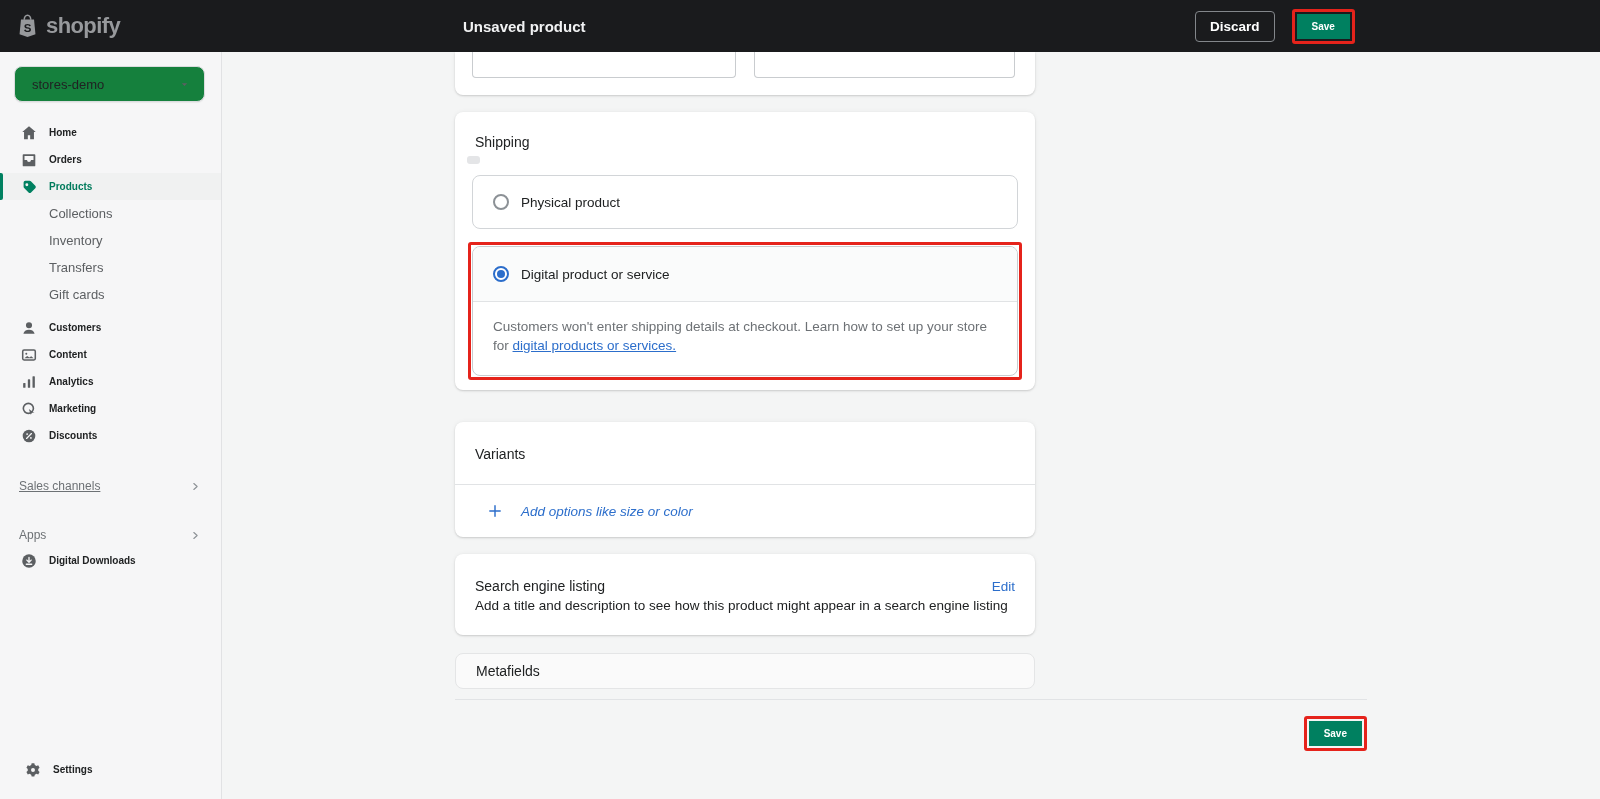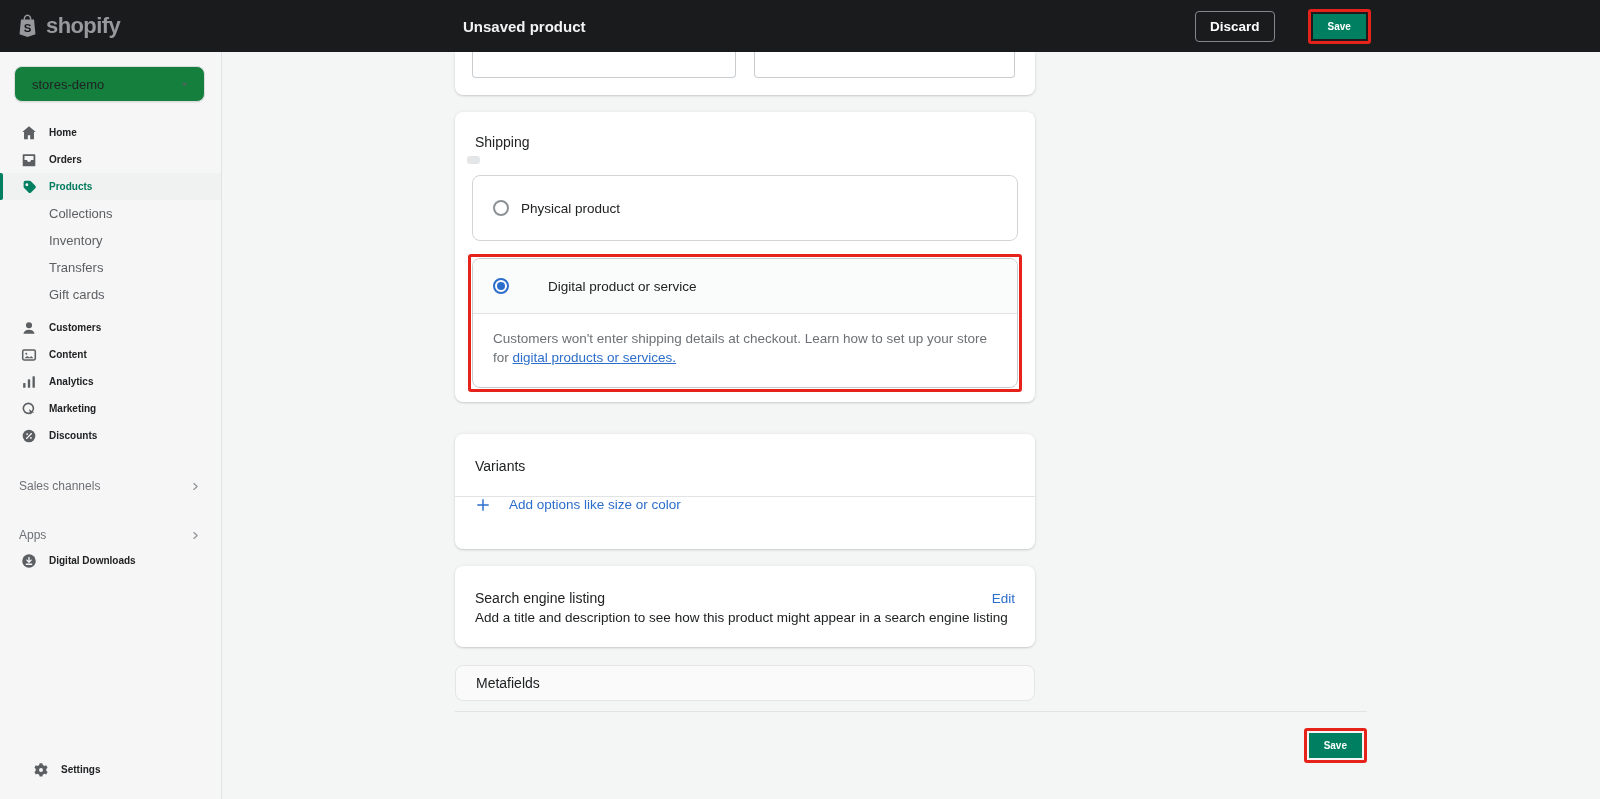--- a/index.html
+++ b/index.html
@@ -13,21 +13,21 @@
   .header {
     position: fixed; top: 0; left: 0; width: 1600px; height: 52px;
     background: #1a1b1d; display: flex; align-items: center; z-index: 50;
   }
   .logo { display: flex; align-items: center; gap: 7px; margin-left: 16px; cursor: pointer; }
   .logo-word { color: #97999c; font-size: 22px; font-weight: 800; letter-spacing: -0.6px; }
   .header-title {
     position: absolute; left: 463px; top: 0; height: 52px; display: flex; align-items: center;
     color: #f1f2f3; font-size: 15px; font-weight: 700;
   }
-  .header-actions { position: absolute; left: 1195px; top: 0; height: 52px; display: flex; align-items: center; gap: 33px; justify-content: flex-end; }
+  .header-actions { position: absolute; left: 1195px; top: 0; height: 52px; display: flex; align-items: center; gap: 17px; justify-content: flex-end; }
   .btn-discard {
     background: transparent; border: 1px solid #83878b; color: #fff;
     font-size: 13.5px; font-weight: 600; padding: 7px 14px; border-radius: 4px; cursor: pointer;
     font-family: inherit;
   }
   .annotate { border: 3px solid #e5231b; border-radius: 3px; padding: 2px; display: inline-block; }
   .btn-save {
     background: #008060; border: none; color: #fff;
     font-size: 10px; font-weight: 600; padding: 7px 15px; border-radius: 0; cursor: pointer;
     font-family: inherit;
@@ -60,23 +60,23 @@
   .nav-sub {
     height: 27px; display: flex; align-items: center; padding-left: 49px;
     font-size: 13px; font-weight: 500; color: #5c5f62; cursor: pointer;
   }
   .nav-gap { height: 6px; }
   .nav-section {
     display: flex; align-items: center; height: 24px; padding: 0 20px 0 19px;
     color: #6d7175; font-size: 12px; cursor: pointer;
   }
   .nav-section .chev { margin-left: auto; color: #8c9196; display: flex; }
-  .sec-sales { margin-top: 25px; }
+  .sec-sales { margin-top: 25px; text-decoration: underline; }
   .sec-apps { margin-top: 25px; }
-  .settings-item { position: absolute; bottom: 16px; left: 12px; right: 0; }
+  .settings-item { position: absolute; bottom: 16px; left: 4px; right: 0; }
 
   
   .main { position: absolute; top: 52px; left: 223px; right: 0; bottom: 0; background: #f4f5f5; }
   .page { position: relative; margin-left: 232px; width: 912px; }
   .card {
     width: 580px; background: #fff; border-radius: 8px;
     box-shadow: 0 0 5px rgba(23,24,24,.05), 0 1px 2px rgba(0,0,0,.15);
   }
   .card-partial { height: 43px; border-radius: 0 0 8px 8px; position: relative; }
   .partial-input {
@@ -84,42 +84,42 @@
     border: 1px solid #c9cccf; border-top: none; border-radius: 0 0 4px 4px;
   }
   .pi-left { left: 17px; width: 264px; }
   .pi-right { left: 299px; width: 261px; }
 
   .card-shipping { margin-top: 17px; padding-bottom: 10px; }
   .card-title { font-size: 14px; font-weight: 400; color: #202223; line-height: 20px; }
   .shipping-title { padding: 20px 0 0 20px; }
   .mini-chip { width: 13px; height: 8px; background: #e4e5e7; border-radius: 3px; margin: 4px 0 0 12px; }
   .option-box {
-    margin: 11px 17px 0 17px; height: 66px; border: 1px solid #d2d5d8; border-radius: 8px;
+    margin: 11px 17px 0 17px; height: 54px; border: 1px solid #d2d5d8; border-radius: 8px;
     display: flex; align-items: center; background: #fff; cursor: pointer;
   }
   .radio {
     width: 16px; height: 16px; border: 2px solid #8c9196; border-radius: 50%;
     margin: 0 12px 0 20px; flex: none; background: #fff;
   }
   .radio.checked { border-color: #2c6ecb; position: relative; }
   .radio.checked::after {
     content: ""; position: absolute; left: 2px; top: 2px; width: 8px; height: 8px;
     border-radius: 50%; background: #2c6ecb;
   }
   .option-label { font-size: 13.5px; color: #202223; }
   .annotate-block { margin: 13px 13px 0 13px; border: 3px solid #e5231b; border-radius: 3px; padding: 1px; }
   .digital-box { border: 1px solid #c9cccf; border-radius: 8px; overflow: hidden; background: #fff; }
-  .digital-head { height: 55px; background: #fafbfb; display: flex; align-items: center; border-bottom: 1px solid #e1e3e5; cursor: pointer; gap: 27px; }
+  .digital-head { height: 55px; background: #fafbfb; display: flex; align-items: center; border-bottom: 1px solid #e1e3e5; cursor: pointer; }
   .digital-desc { padding: 15px 20px 20px 20px; font-size: 13.5px; color: #6d7175; line-height: 19px; }
   .digital-desc a { color: #2c6ecb; text-decoration: underline; cursor: pointer; }
 
   .card-variants { margin-top: 32px; }
   .variants-head { padding: 22px 20px 20px 20px; border-bottom: 1px solid #e1e3e5; }
-  .add-option-row { height: 52px; display: flex; padding-left: 20px; cursor: pointer; }
+  .add-option-row { height: 52px; display: flex; align-items: center; padding-left: 32px; cursor: pointer; font-style: italic; }
   .plus-icon { color: #2c6ecb; display: flex; }
   .add-option-label { margin-left: 18px; color: #2c6ecb; font-size: 13.5px; }
 
   .card-seo { margin-top: 17px; padding: 22px 20px 20px 20px; }
   .seo-head { display: flex; align-items: center; }
   .edit-link { margin-left: auto; color: #2c6ecb; font-size: 13.5px; cursor: pointer; text-decoration: none; }
   .seo-desc { margin-top: 0; font-size: 13.5px; color: #202223; line-height: 19px; }
 
   .card-metafields {
     margin-top: 18px; height: 36px; background: #fafafa; border: 1px solid #e4e5e6;

